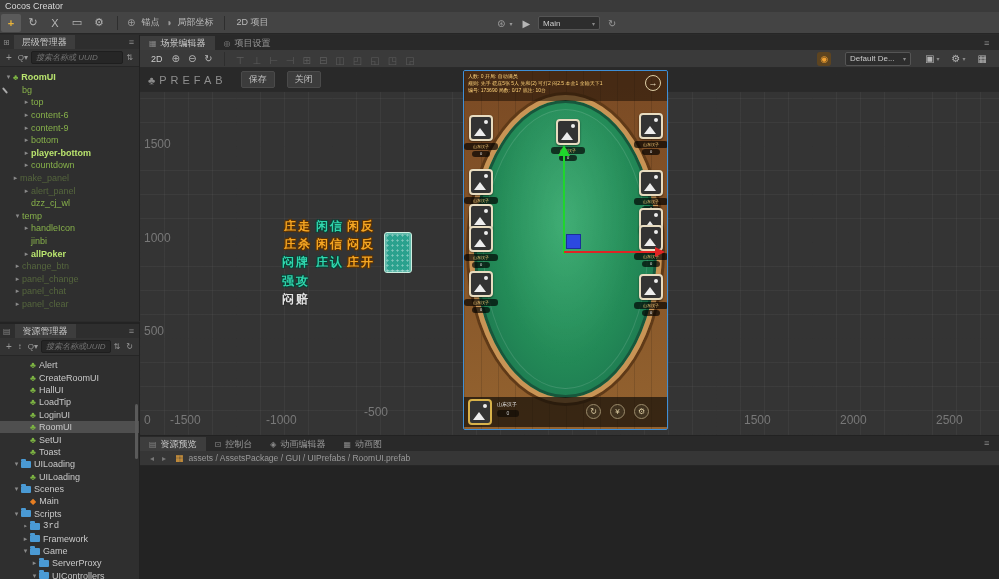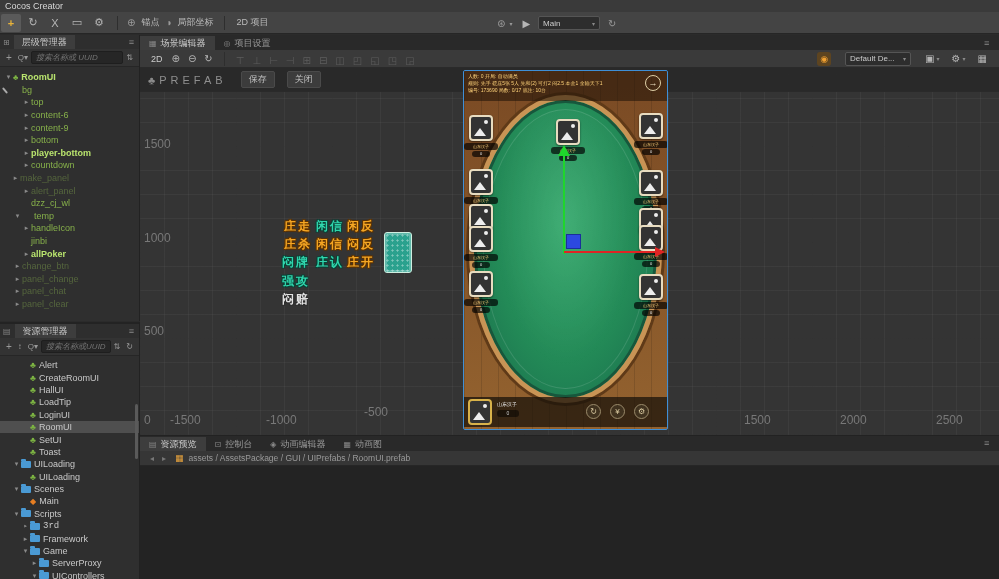--- a/index.html
+++ b/index.html
@@ -221,21 +221,21 @@
         <span class="lbl">make_panel</span>
       </div>
       <div class="trow dim" style="padding-left: 22px;">
         <span class="arr">▸</span>
         <span class="lbl">alert_panel</span>
       </div>
       <div class="trow" style="padding-left: 22px;">
         <span class="arr"></span>
         <span class="lbl">dzz_cj_wl</span>
       </div>
-      <div class="trow" style="padding-left: 13px; gap: 12px;">
+      <div class="trow" style="padding-left: 13px;">
         <span class="arr">▾</span>
         <span class="lbl">temp</span>
       </div>
       <div class="trow" style="padding-left: 22px;">
         <span class="arr">▸</span>
         <span class="lbl">handleIcon</span>
       </div>
       <div class="trow" style="padding-left: 22px;">
         <span class="arr"></span>
         <span class="lbl">jinbi</span>

